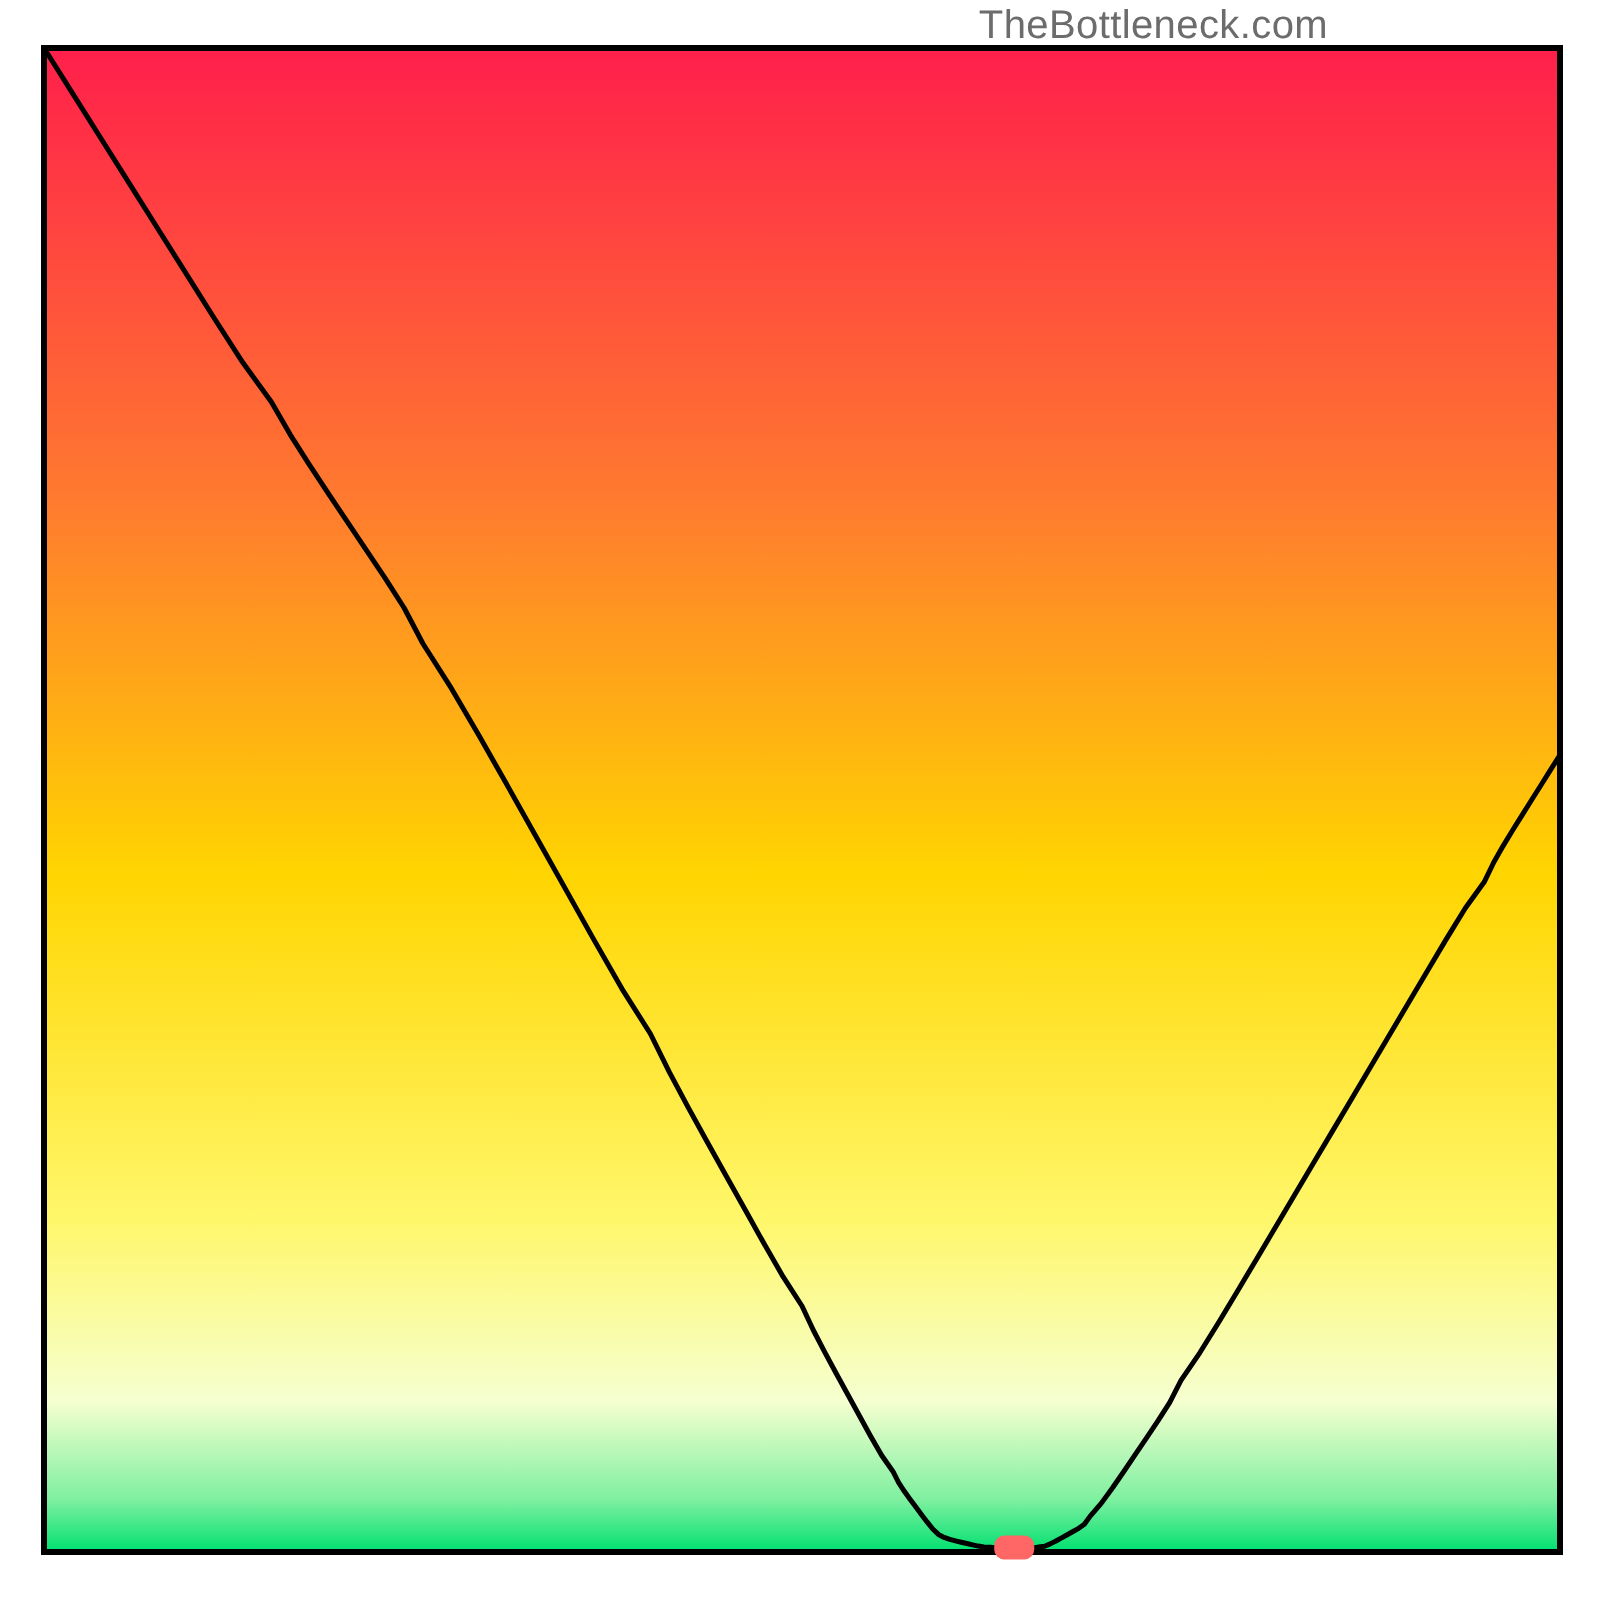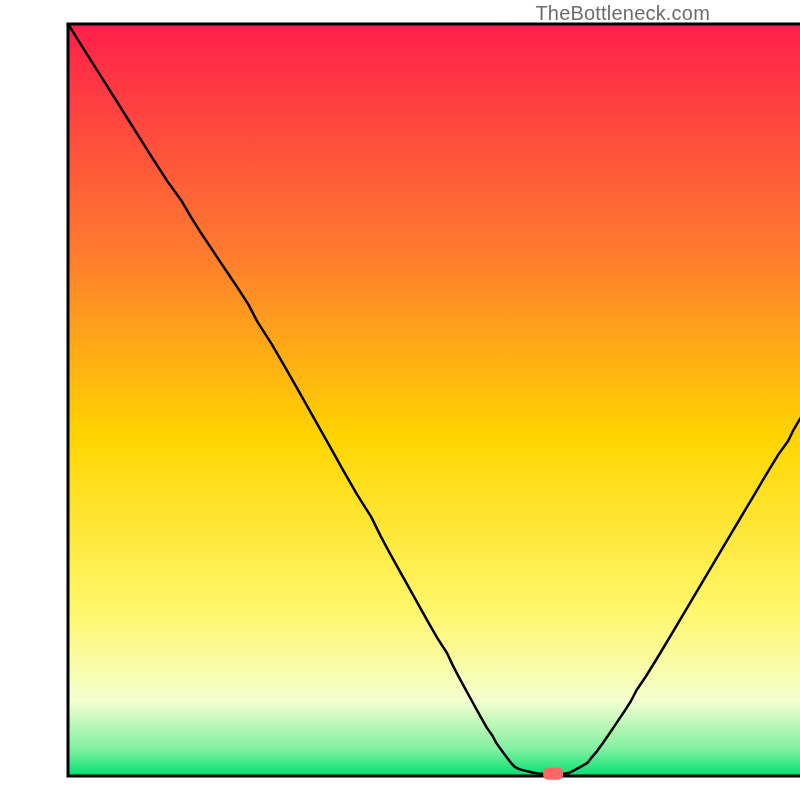--- a/index.html
+++ b/index.html
@@ -7,21 +7,20 @@
     padding: 0;
     width: 800px;
     height: 800px;
     background: #ffffff;
     font-family: Arial, Helvetica, sans-serif;
   }
   .container {
     position: relative;
     width: 672px;
     height: 800px;
-    margin-left: 46px;
   }
   .watermark {
     position: absolute;
     top: 2px;
     right: 8px;
     font-size: 20px;
     color: #6c6c6c;
     font-weight: 500;
     letter-spacing: 0.2px;
   }

